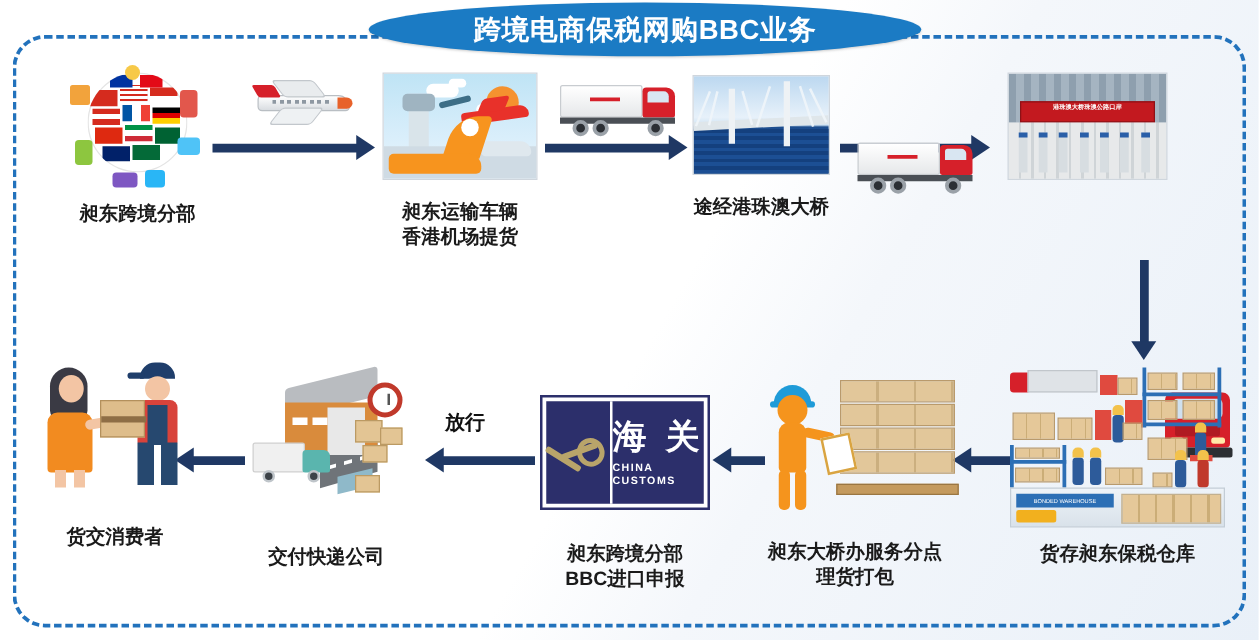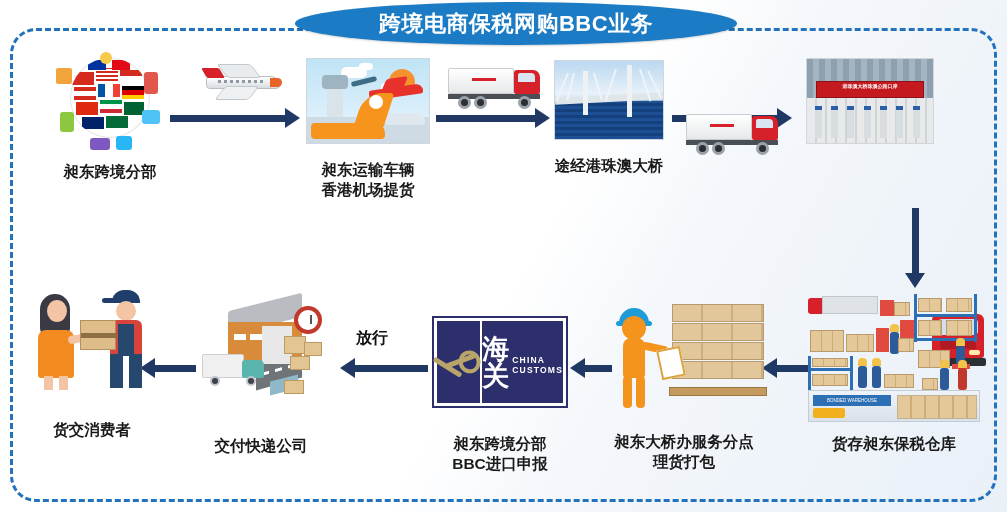--- a/index.html
+++ b/index.html
@@ -143,21 +143,21 @@
   .truckfront{ width:56px; height:58px; position:relative; }
   .tf-body{ position:absolute; left:2px; top:0; width:52px; height:44px; background:#D6202A; border-radius:6px 6px 3px 3px; }
   .tf-glass{ position:absolute; left:8px; top:5px; width:40px; height:16px; background:#cfe0ef; border-radius:4px; }
   .tf-grill{ position:absolute; left:10px; top:25px; width:36px; height:10px; background:#b01a22; border-radius:2px; }
   .tf-light{ position:absolute; top:36px; width:11px; height:5px; background:#ffe9a8; border-radius:2px; }
   .tf-bumper{ position:absolute; left:0; top:44px; width:56px; height:8px; background:#2c2f33; border-radius:2px; }
 
   
   .customs{ width:132px; height:88px; background:#2C2F6B; border:3px solid #fff; box-shadow:0 0 0 2px #2C2F6B; position:relative; display:flex; }
   .cs-left{ width:42%; border-right:2px solid #fff; position:relative; }
-  .cs-right{ flex:1; position:relative; display:flex; flex-direction:row; align-items:center; justify-content:center; }
+  .cs-right{ flex:1; position:relative; display:flex; flex-direction:column; align-items:center; justify-content:center; }
   .cs-emblem{ position:absolute; left:50%; top:50%; transform:translate(-50%,-50%) rotate(-20deg); width:34px; height:34px; }
   .cs-key{ position:absolute; left:4px; top:14px; width:30px; height:5px; background:#B9A46A; border-radius:2px; }
   .cs-key:after{ content:""; position:absolute; right:-4px; top:-5px; width:14px; height:15px; border:4px solid #B9A46A; border-radius:50%; background:transparent; }
   .cs-rod{ position:absolute; left:2px; top:2px; width:5px; height:32px; background:#B9A46A; transform:rotate(-38deg); border-radius:2px; }
   .cs-hz{ color:#fff; font-size:27px; font-weight:bold; letter-spacing:3px; line-height:1; font-family:"DejaVu Sans","Liberation Sans",sans-serif; }
   .cs-en{ color:#fff; font-size:8.5px; letter-spacing:1.2px; margin-top:6px; font-weight:bold; }
 
   
   .worker-scene{ width:160px; height:116px; position:relative; }
   .wk-head{ position:absolute; left:18px; top:20px; width:24px; height:24px; border-radius:50%; background:#F5941D; }

